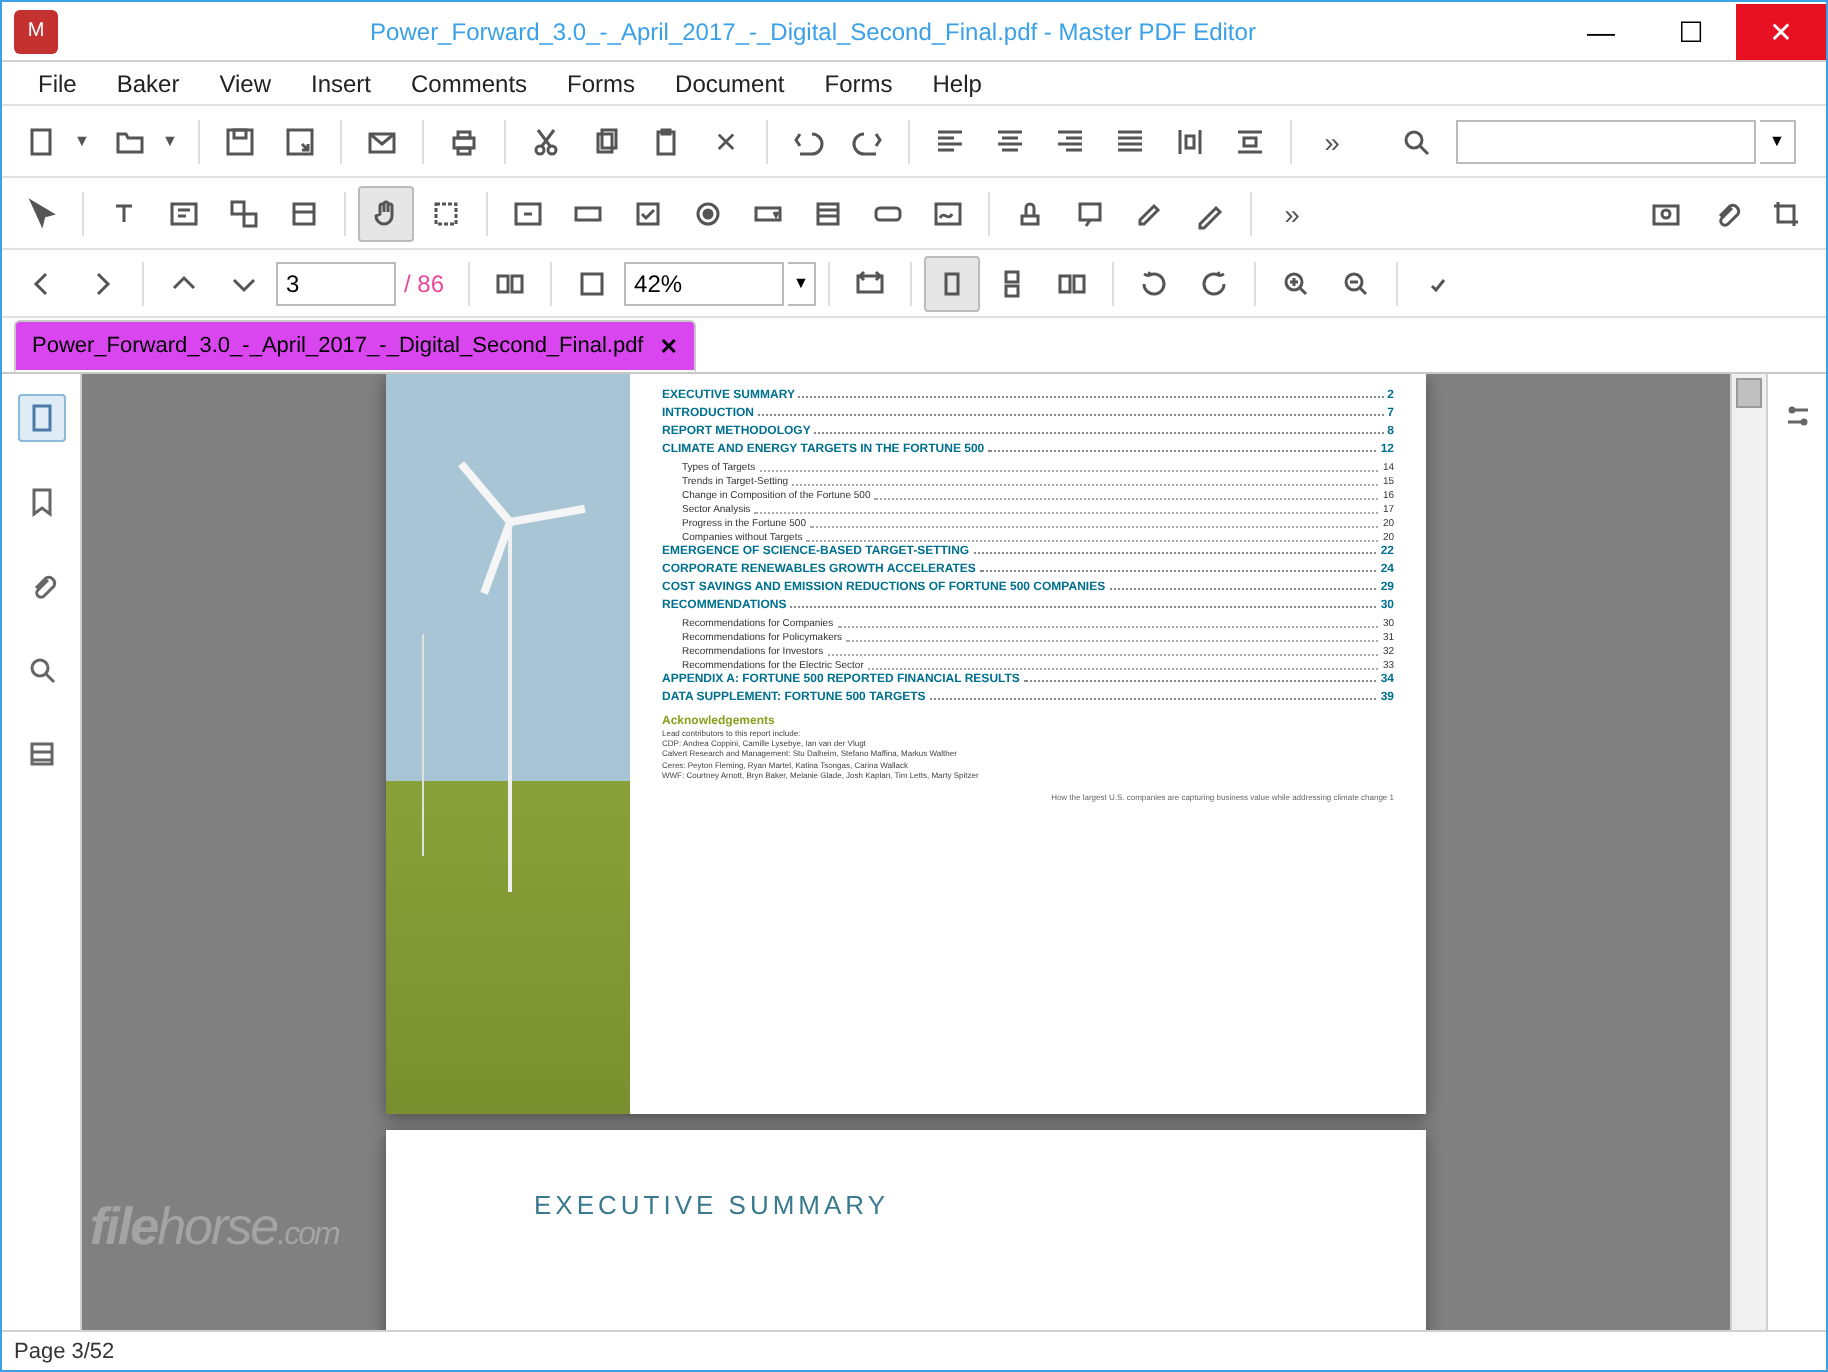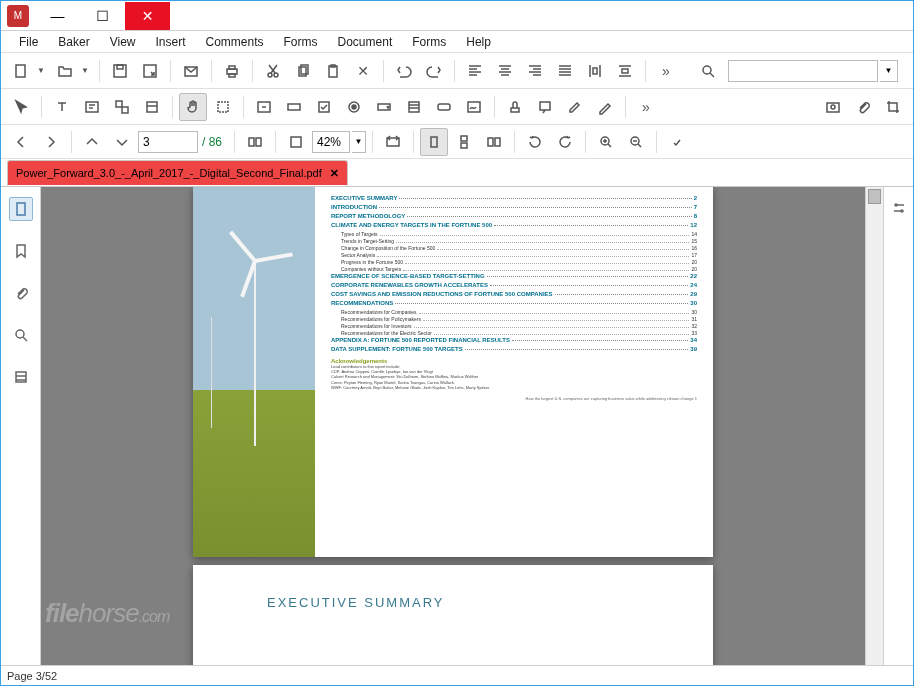--- a/index.html
+++ b/index.html
@@ -22,27 +22,27 @@
 .toolbar.second { height: 36px; }
 .toolbar.third { height: 34px; }
 .tb-btn { min-width: 28px; height: 28px; display: flex; align-items: center; justify-content: center; border: 1px solid transparent; border-radius: 2px; font-size: 14px; color: #555; }
 .tb-btn.active { background: #e6e6e6; border-color: #bbb; }
 .tb-sep { width: 1px; height: 22px; background: #ddd; margin: 0 4px; }
 .tb-dd { width: 8px; font-size: 8px; color: #555; margin-right: 4px; }
 .search-box { width: 150px; height: 22px; border: 1px solid #bbb; font-size: 11px; padding: 0 4px; margin-left: 4px; }
 .search-dd { width: 18px; height: 22px; border: 1px solid #bbb; border-left: none; display:flex; align-items:center; justify-content:center; font-size:8px; }
 
 .page-input { width: 60px; height: 22px; border: 1px solid #bbb; text-align: left; font-size: 12px; padding: 0 4px; }
-.page-total { font-size: 12px; color: #15803d; margin: 0 6px 0 2px; }
-.zoom-box { width: 38px; height: 22px; border: 1px solid #bbb; font-size: 12px; padding: 0 4px; display:flex; align-items:center; }
+.page-total { font-size: 12px; color: #ec4899; margin: 0 6px 0 2px; }
+.zoom-box { width: 80px; height: 22px; border: 1px solid #bbb; font-size: 12px; padding: 0 4px; display:flex; align-items:center; }
 .zoom-dd { width: 14px; height:22px; border:1px solid #bbb; border-left:none; display:flex;align-items:center;justify-content:center;font-size:8px;}
 
 
 .tabbar { height: 28px; display: flex; align-items: flex-end; border-bottom: 1px solid #c8c8c8; padding-left: 6px; }
-.tab { height: 26px; border: 1px solid #c8c8c8; border-bottom: 1px solid #fff; background: #ef4444; display: flex; align-items: center; padding: 0 8px; font-size: 11px; gap: 8px; border-radius: 3px 3px 0 0; }
+.tab { height: 26px; border: 1px solid #c8c8c8; border-bottom: 1px solid #fff; background: #d946ef; display: flex; align-items: center; padding: 0 8px; font-size: 11px; gap: 8px; border-radius: 3px 3px 0 0; }
 .tab .close-tab { font-weight: bold; }
 
 
 .main { display: flex; height: calc(100% - 30px - 22px - 36px - 36px - 34px - 28px - 20px); }
 .left-panel { width: 40px; border-right: 1px solid #d0d0d0; display: flex; flex-direction: column; align-items: center; padding-top: 10px; gap: 18px; }
 .left-panel .lb { width: 24px; height: 24px; display: flex; align-items: center; justify-content: center; color: #666; font-size: 15px; }
 .left-panel .lb.active { background: #e0ecf5; border: 1px solid #8cb8da; border-radius: 2px; }
 
 .doc-area { flex: 1; background: #808080; position: relative; overflow: hidden; }
 .right-scroll { width: 18px; background: #f0f0f0; border-left: 1px solid #d0d0d0; position: relative; }
@@ -81,20 +81,21 @@
 .statusbar { height: 20px; border-top: 1px solid #d0d0d0; display: flex; align-items: center; padding: 0 6px; font-size: 11px; color: #333; }
 
 svg { width: 16px; height: 16px; }
 .tb-btn svg { stroke: #555; fill: none; stroke-width: 1.5; }
 </style>
 </head>
 <body>
 
 <div class="titlebar">
   <div class="app-icon">M</div>
+  <div class="title">Power_Forward_3.0_-_April_2017_-_Digital_Second_Final.pdf - Master PDF Editor</div>
   <div class="win-btns">
     <div class="win-btn">—</div>
     <div class="win-btn">☐</div>
     <div class="win-btn close">✕</div>
   </div>
 </div>
 
 <div class="menubar">
   <div class="menu-item">File</div>
   <div class="menu-item">Baker</div>

